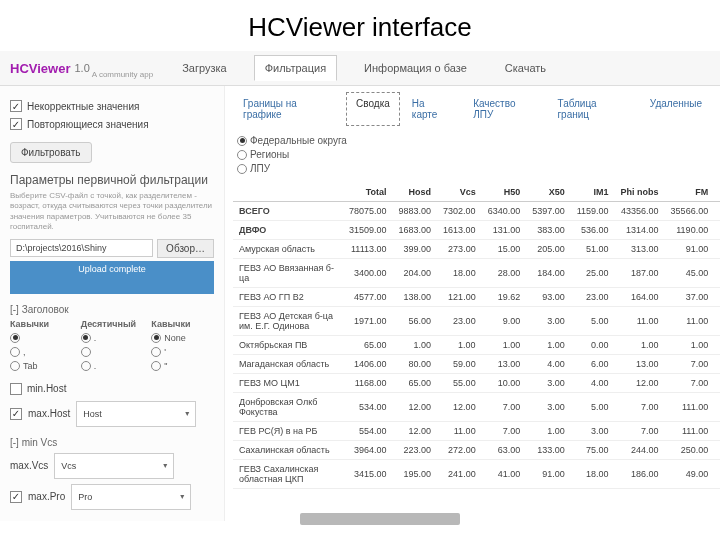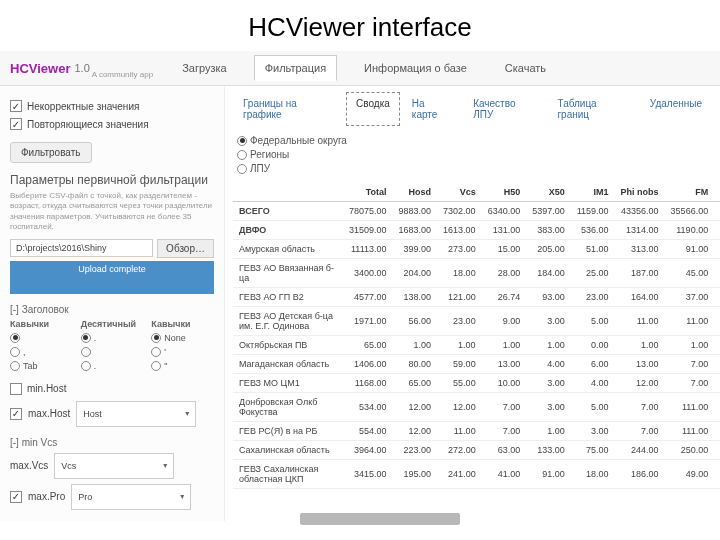--- a/index.html
+++ b/index.html
@@ -248,21 +248,21 @@
                 <td>25.00</td>
                 <td>187.00</td>
                 <td>45.00</td>
                 <td>43.00</td>
               </tr>
               <tr>
                 <td>ГЕВЗ АО ГП В2</td>
                 <td>4577.00</td>
                 <td>138.00</td>
                 <td>121.00</td>
-                <td>26.74</td>
+                <td>19.62</td>
                 <td>93.00</td>
                 <td>23.00</td>
                 <td>164.00</td>
                 <td>37.00</td>
                 <td>39.00</td>
               </tr>
               <tr>
                 <td>ГЕВЗ АО Детская б-ца им. Е.Г. Одинова</td>
                 <td>1971.00</td>
                 <td>56.00</td>

